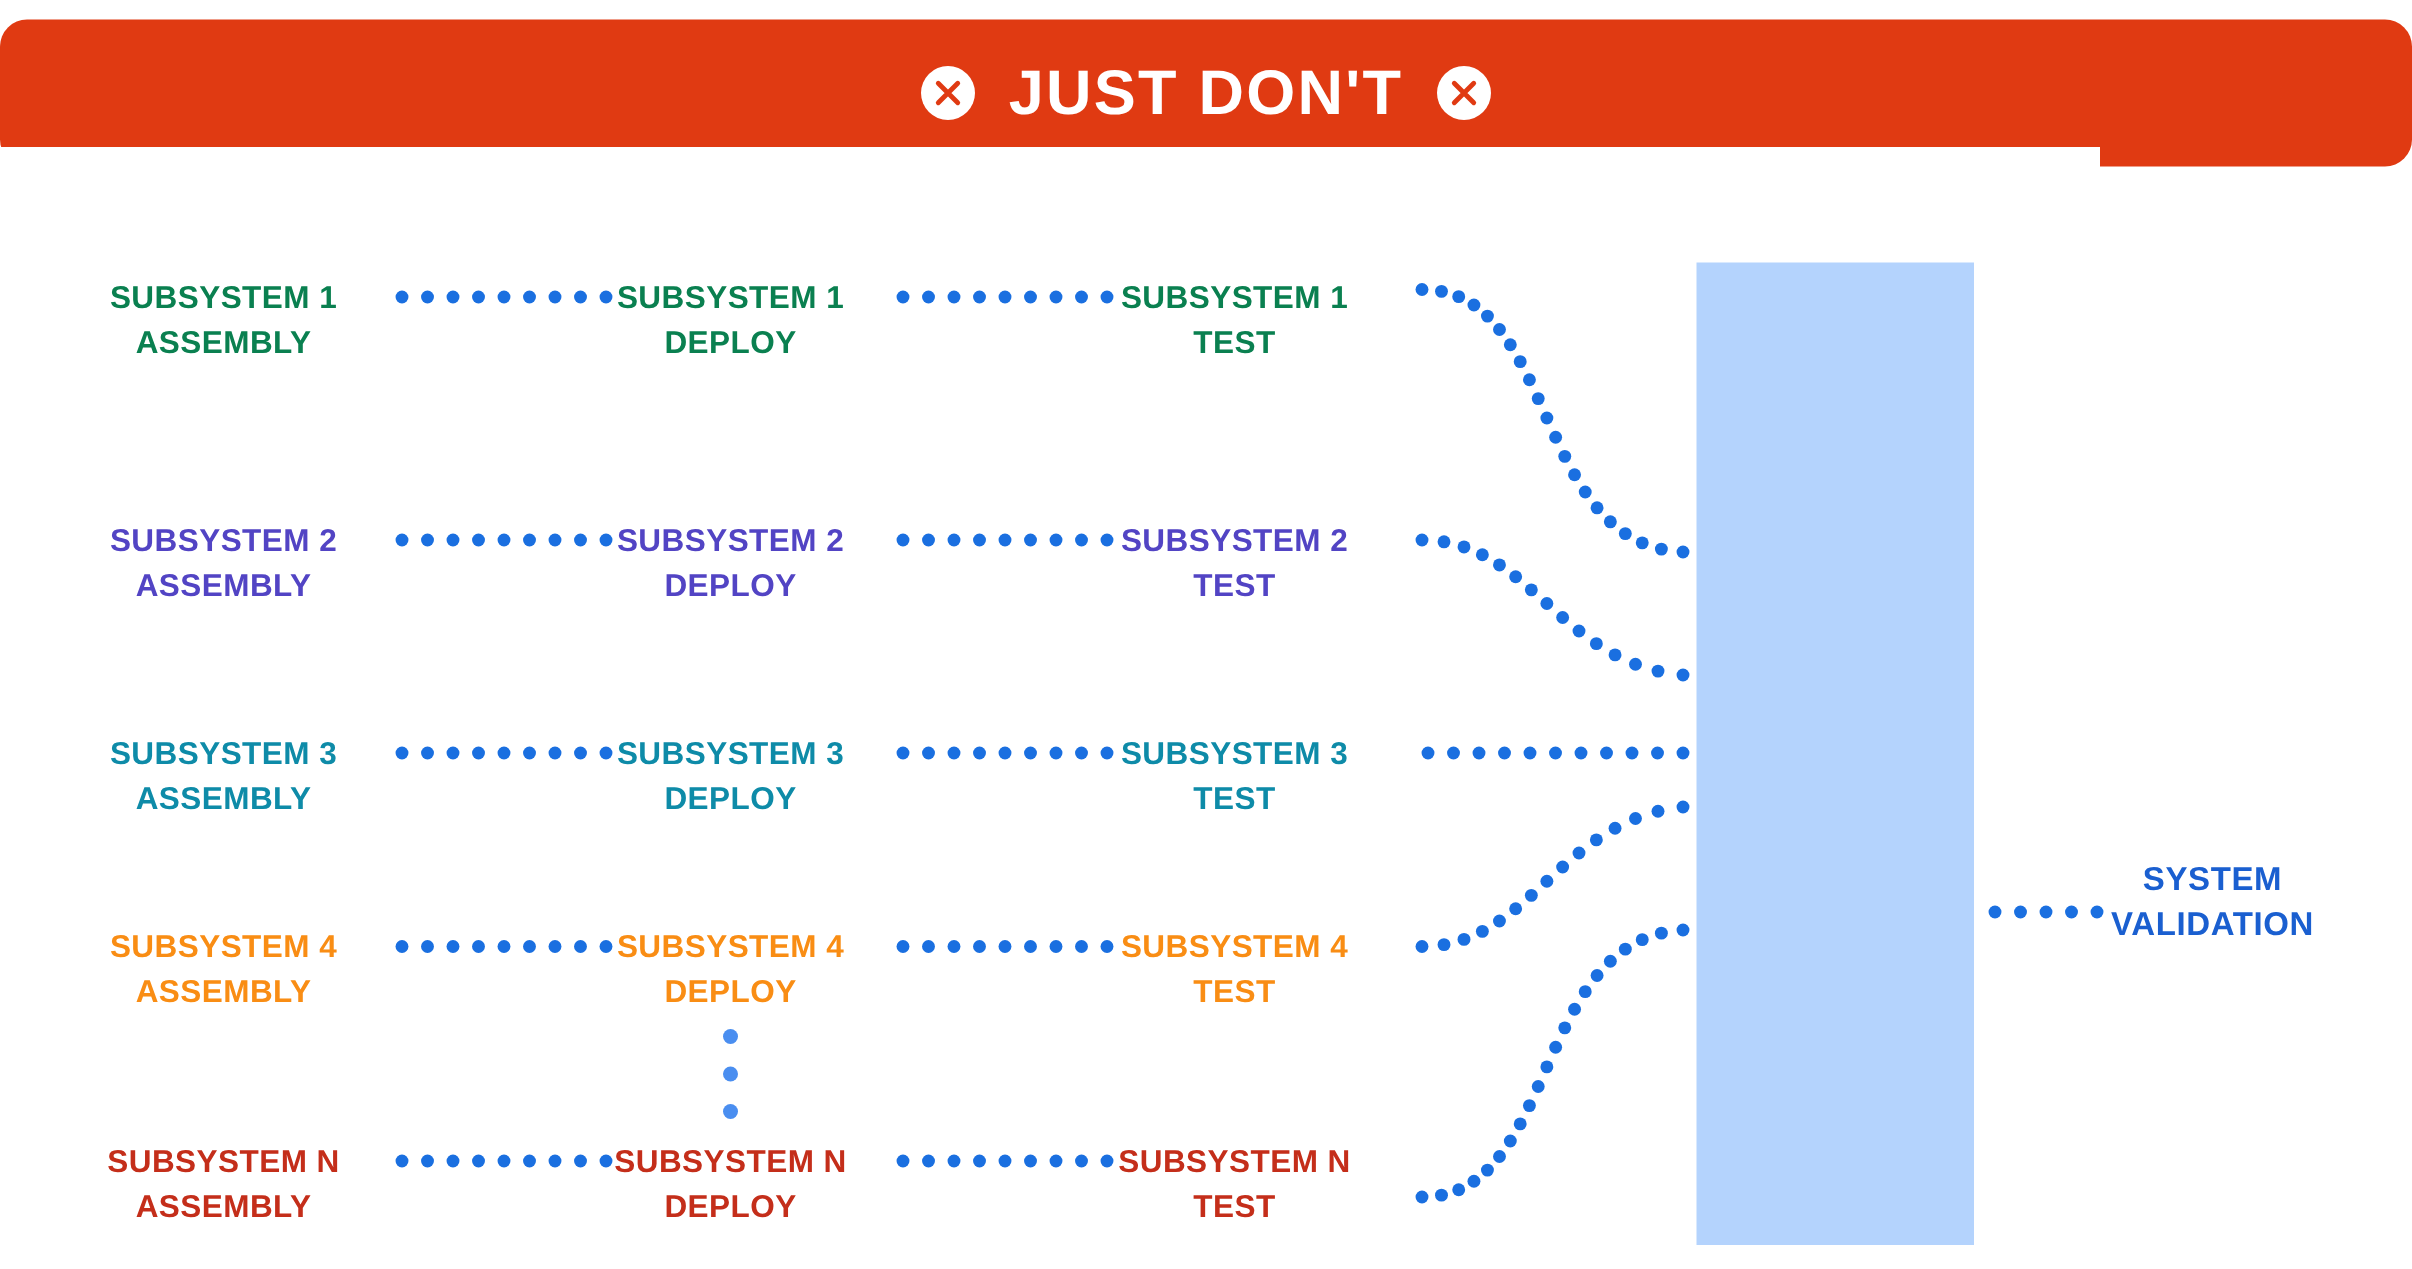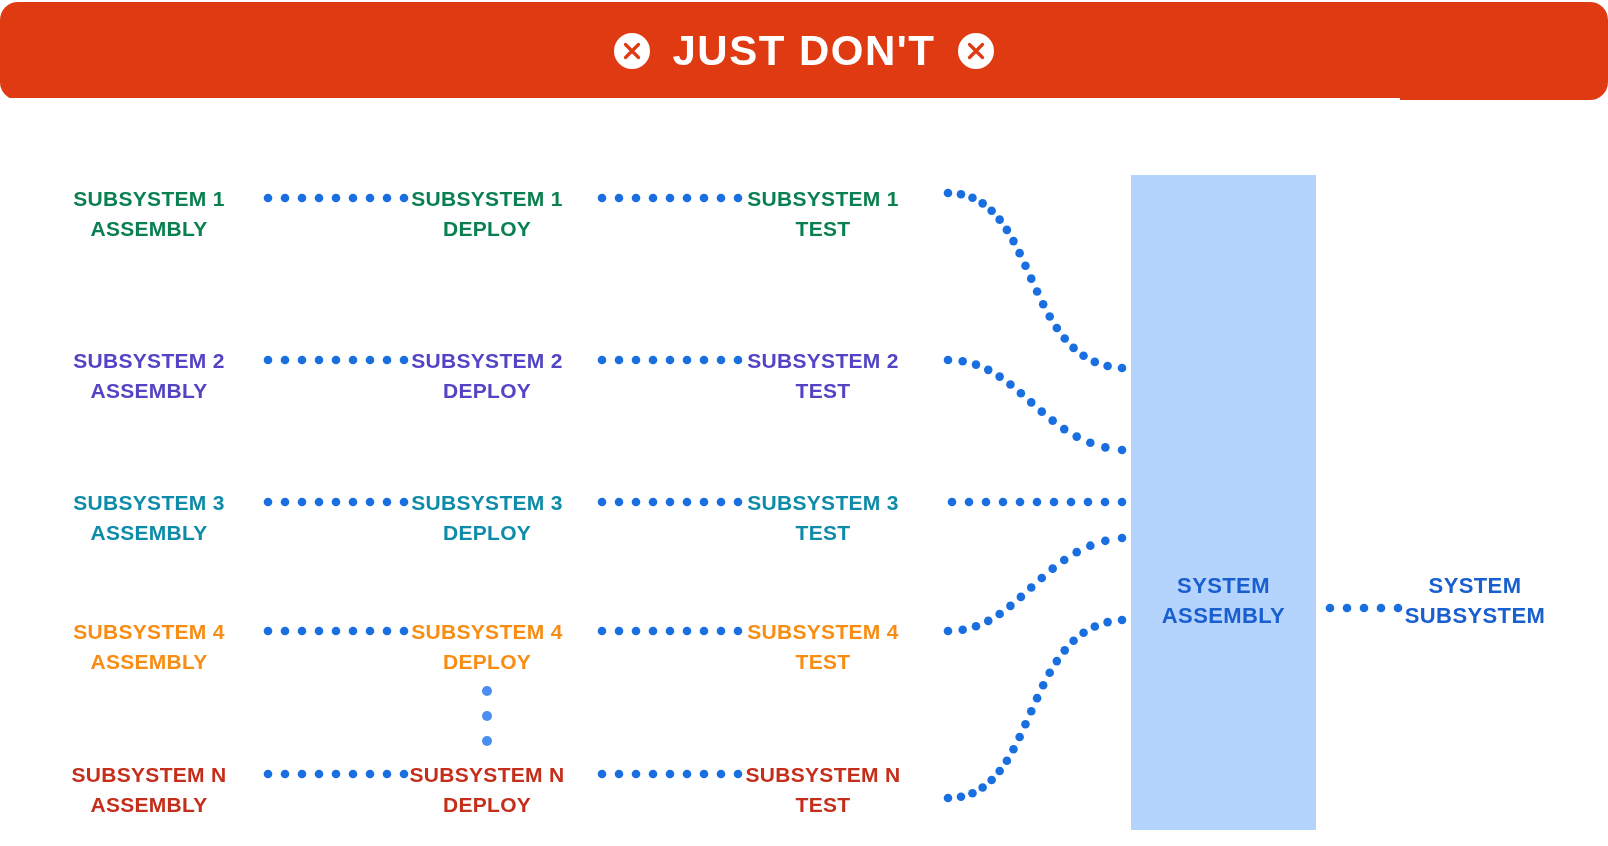--- a/index.html
+++ b/index.html
@@ -7,21 +7,21 @@
     width:1608px;height:846px;
     background:#ffffff;
     font-family:"Liberation Sans", sans-serif;
     overflow:hidden;
     position:relative;
   }
   #stage{position:relative;width:1608px;height:846px;}
 
   
   .banner{
-    position:absolute;left:0;top:2px;width:1608px;height:98px;
+    position:absolute;left:0;top:13px;width:1608px;height:98px;
     background:#e03a12;
     display:flex;align-items:center;justify-content:center;border-radius:18px;
   }
   .banner-inner{display:flex;align-items:center;gap:22px;}
   .banner-title{
     color:#ffffff;
     font-size:42px;
     font-weight:bold;
     letter-spacing:1.5px;
     line-height:1;
@@ -349,24 +349,20 @@
     </div>
     <div class="stage" style="left: 377px; width: 220px; top: 662px; color: rgb(196, 46, 26);">
       <span>SUBSYSTEM N</span>
       <span class="l2">DEPLOY</span>
     </div>
     <div class="stage" style="left: 713px; width: 220px; top: 662px; color: rgb(196, 46, 26);">
       <span>SUBSYSTEM N</span>
       <span class="l2">TEST</span>
     </div>
 
-    <div class="sys-band-label" style="color: rgb(26, 95, 208);">
-      <span>SYSTEM</span>
-      <span class="l2">ASSEMBLY</span>
-    </div>
 
     <div class="sys-validation" style="color: rgb(26, 95, 208);">
       <span>SYSTEM</span>
-      <span class="l2">SUBSYSTEM</span>
+      <span class="l2">VALIDATION</span>
     </div>
 
   </div>
 </div>
 
 </body></html>

